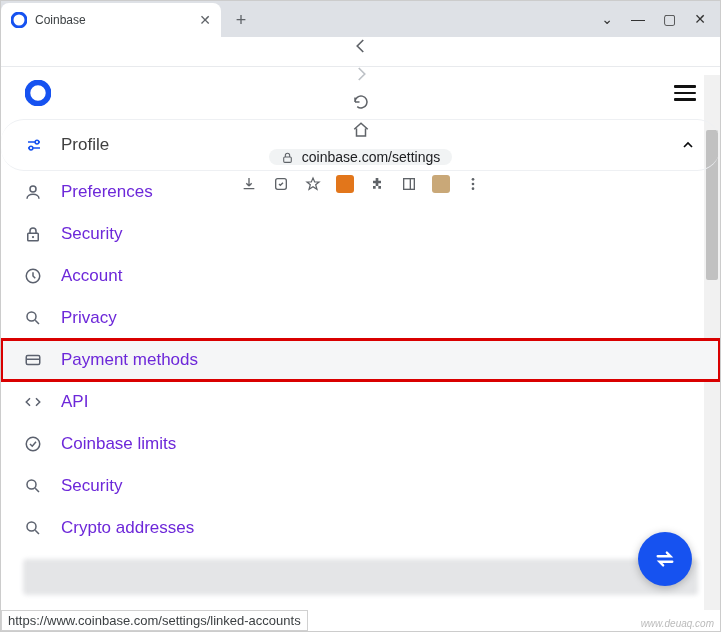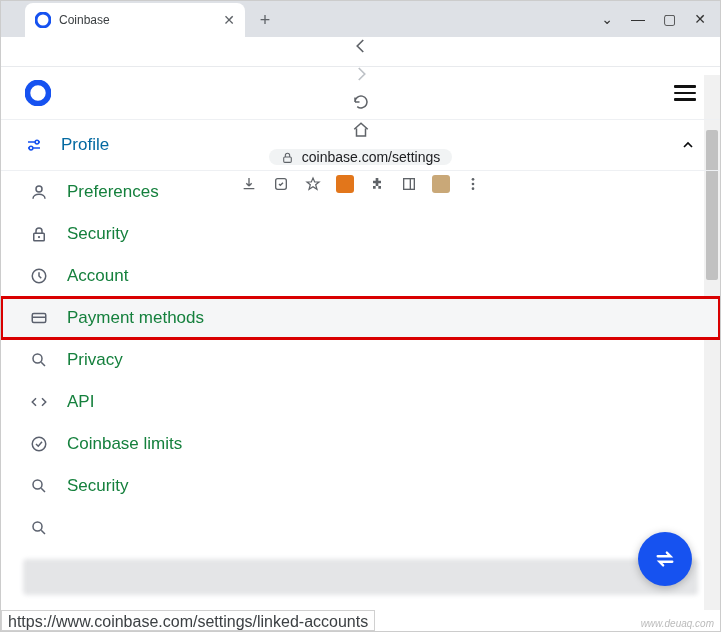--- a/index.html
+++ b/index.html
@@ -1,20 +1,20 @@
 <!DOCTYPE html>
 <html><head>
 <meta charset="utf-8">
 <style>
 * { box-sizing: border-box; margin: 0; padding: 0; font-family: -apple-system, BlinkMacSystemFont, "Segoe UI", Helvetica, Arial, sans-serif; }
 body { width: 721px; height: 632px; background: #fff; overflow: hidden; position: relative; border: 1px solid #ccc; }
 
 
 .titlebar { height: 36px; background: #dee1e6; display: flex; align-items: flex-end; }
-.tab { background: #fff; height: 34px; margin-left: 24px; border-radius: 8px 8px 0 0; display: flex; align-items: center; padding: 0 10px; min-width: 220px; gap: 8px; }
+.tab { background: #fff; height: 34px; margin-left: 0; border-radius: 8px 8px 0 0; display: flex; align-items: center; padding: 0 10px; min-width: 220px; gap: 8px; }
 .tab .favicon { width: 16px; height: 16px; }
 .tab .title { font-size: 12px; color: #3c4043; flex: 1; }
 .tab .close { font-size: 14px; color: #5f6368; }
 .newtab { width: 28px; height: 28px; display: flex; align-items: center; justify-content: center; color: #5f6368; font-size: 18px; margin-left: 6px; margin-bottom: 3px; }
 .win-controls { margin-left: auto; display: flex; gap: 18px; padding: 0 14px 10px 0; color: #333; font-size: 14px; }
 .win-controls span { font-family: sans-serif; }
 
 .toolbar { height: 30px; background: #fff; border-bottom: 1px solid #e8eaed; display: flex; align-items: center; padding: 0 8px; gap: 10px; flex-direction: column; }
 .nav-btn { width: 24px; height: 24px; display: flex; align-items: center; justify-content: center; color: #5f6368; }
 .nav-btn.disabled { color: #bdc1c6; }
@@ -25,38 +25,38 @@
 .ext-fox { width: 18px; height: 18px; background: #e2761b; border-radius: 3px; }
 .ext-cat { width: 18px; height: 18px; background: #c9a878; border-radius: 3px; }
 
 
 .page { position: relative; height: calc(100% - 74px - 21px); overflow: hidden; }
 .app-header { height: 52px; display: flex; align-items: center; padding: 0 24px; justify-content: space-between; }
 .cb-logo { width: 26px; height: 26px; }
 .hamburger { width: 22px; height: 22px; display: flex; flex-direction: column; justify-content: center; gap: 4px; }
 .hamburger div { height: 2.5px; background: #111; border-radius: 1px; }
 
-.section-header { height: 52px; border-top: 1px solid #eef0f3; border-bottom: 1px solid #eef0f3; display: flex; align-items: center; padding: 0 24px; gap: 18px; color: #0369a1; }
+.section-header { height: 52px; border-top: 1px solid #eef0f3; border-bottom: 1px solid #eef0f3; display: flex; align-items: center; padding: 0 24px; gap: 18px; color: #404040; border-radius: 23px; }
 .section-header .label { font-size: 17px; font-weight: 500; }
 .section-header .chev { margin-left: auto; color: #0a0b0d; }
 
 .menu-list { }
-.menu-item { height: 42px; display: flex; align-items: center; padding: 0 28px; gap: 18px; color: #15803d; cursor: pointer; }
+.menu-item { height: 42px; display: flex; align-items: center; padding: 0 22px; gap: 18px; color: #6d28d9; cursor: pointer; }
 .menu-item .icon { width: 20px; height: 20px; display: flex; align-items: center; justify-content: center; color: #5b616e; }
 .menu-item .label { font-size: 17px; }
 .menu-item.highlight { outline: 3px solid #d90000; outline-offset: -2px; background: #f5f6f7; }
 
 .blur-box { margin: 10px 22px 0 22px; height: 36px; background: #e4e5e7; border-radius: 4px; filter: blur(2px); display: flex; align-items: center; padding: 0 12px; color: #888; font-size: 14px; }
 
 .fab { position: absolute; right: 28px; bottom: 16px; width: 54px; height: 54px; border-radius: 50%; background: #1652f0; display: flex; align-items: center; justify-content: center; box-shadow: 0 2px 8px rgba(0,0,0,0.25); }
 
 .scroll-track { position: absolute; right: 0; top: 74px; bottom: 21px; width: 16px; background: #f1f1f1; }
 .scroll-thumb { position: absolute; right: 2px; top: 55px; width: 12px; height: 150px; background: #c1c1c1; border-radius: 2px; }
 
-.statusbar { position: absolute; bottom: 0; left: 0; height: 21px; background: #fefefe; border: 1px solid #d0d0d0; font-size: 16px; color: #3c4043; padding: 2px 6px; }
+.statusbar { position: absolute; bottom: 0; left: 0; height: 21px; background: #fefefe; border: 1px solid #d0d0d0; font-size: 13px; color: #3c4043; padding: 2px 6px; }
 .watermark { position: absolute; right: 6px; bottom: 2px; font-size: 10px; color: #bbb; font-style: italic; }
 
 svg { display: block; }
 </style>
 </head>
 <body>
 
 <div class="titlebar">
   <div class="tab">
     <span class="favicon">
@@ -202,71 +202,72 @@
     </div>
     <div class="menu-item">
       <span class="icon">
           <svg width="18" height="18" viewBox="0 0 24 24">
             <circle cx="12" cy="12" r="9" fill="none" stroke="#5b616e" stroke-width="2"></circle>
             <path d="M12 7v5l3 3" fill="none" stroke="#5b616e" stroke-width="2"></path>
           </svg>
         </span>
       <span class="label">Account</span>
     </div>
+    <div class="menu-item">
+      <span class="icon">
+          <svg width="18" height="18" viewBox="0 0 24 24">
+            <circle cx="10" cy="10" r="6" fill="none" stroke="#5b616e" stroke-width="2"></circle>
+            <path d="M15 15l5 5" stroke="#5b616e" stroke-width="2"></path>
+          </svg>
+        </span>
+      <span class="label">Privacy</span>
+    </div>
     <div class="menu-item highlight">
       <span class="icon">
           <svg width="18" height="18" viewBox="0 0 24 24">
             <rect x="3" y="6" width="18" height="12" rx="2" fill="none" stroke="#5b616e" stroke-width="2"></rect>
             <line x1="3" y1="11" x2="21" y2="11" stroke="#5b616e" stroke-width="2"></line>
           </svg>
         </span>
       <span class="label">Payment methods</span>
     </div>
     <div class="menu-item">
       <span class="icon">
           <svg width="18" height="18" viewBox="0 0 24 24">
+            <path d="M8 7l-5 5 5 5M16 7l5 5-5 5" fill="none" stroke="#5b616e" stroke-width="2"></path>
+          </svg>
+        </span>
+      <span class="label">API</span>
+    </div>
+    <div class="menu-item">
+      <span class="icon">
+          <svg width="18" height="18" viewBox="0 0 24 24">
+            <circle cx="12" cy="12" r="9" fill="none" stroke="#5b616e" stroke-width="2"></circle>
+            <path d="M8 12l3 3 5-6" fill="none" stroke="#5b616e" stroke-width="2"></path>
+          </svg>
+        </span>
+      <span class="label">Coinbase limits</span>
+    </div>
+    <div class="menu-item">
+      <span class="icon">
+          <svg width="18" height="18" viewBox="0 0 24 24">
             <circle cx="10" cy="10" r="6" fill="none" stroke="#5b616e" stroke-width="2"></circle>
             <path d="M15 15l5 5" stroke="#5b616e" stroke-width="2"></path>
           </svg>
         </span>
-      <span class="label">Privacy</span>
-    </div>
-    <div class="menu-item">
-      <span class="icon">
-          <svg width="18" height="18" viewBox="0 0 24 24">
-            <path d="M8 7l-5 5 5 5M16 7l5 5-5 5" fill="none" stroke="#5b616e" stroke-width="2"></path>
-          </svg>
-        </span>
-      <span class="label">API</span>
-    </div>
-    <div class="menu-item">
-      <span class="icon">
-          <svg width="18" height="18" viewBox="0 0 24 24">
-            <circle cx="12" cy="12" r="9" fill="none" stroke="#5b616e" stroke-width="2"></circle>
-            <path d="M8 12l3 3 5-6" fill="none" stroke="#5b616e" stroke-width="2"></path>
-          </svg>
-        </span>
-      <span class="label">Coinbase limits</span>
+      <span class="label">Security</span>
     </div>
     <div class="menu-item">
       <span class="icon">
           <svg width="18" height="18" viewBox="0 0 24 24">
             <circle cx="10" cy="10" r="6" fill="none" stroke="#5b616e" stroke-width="2"></circle>
             <path d="M15 15l5 5" stroke="#5b616e" stroke-width="2"></path>
           </svg>
         </span>
-      <span class="label">Security</span>
-    </div>
-    <div class="menu-item">
-      <span class="icon">
-          <svg width="18" height="18" viewBox="0 0 24 24">
-            <circle cx="10" cy="10" r="6" fill="none" stroke="#5b616e" stroke-width="2"></circle>
-            <path d="M15 15l5 5" stroke="#5b616e" stroke-width="2"></path>
-          </svg>
-        </span>
+      <span class="label">Crypto addresses</span>
     </div>
   </div>
 
   <div class="blur-box"></div>
 
   <div class="fab">
     <svg width="22" height="22" viewBox="0 0 24 24">
         <path d="M4 9h14l-4-4M20 15H6l4 4" fill="none" stroke="#fff" stroke-width="2.5" stroke-linecap="round"></path>
       </svg>
   </div>

